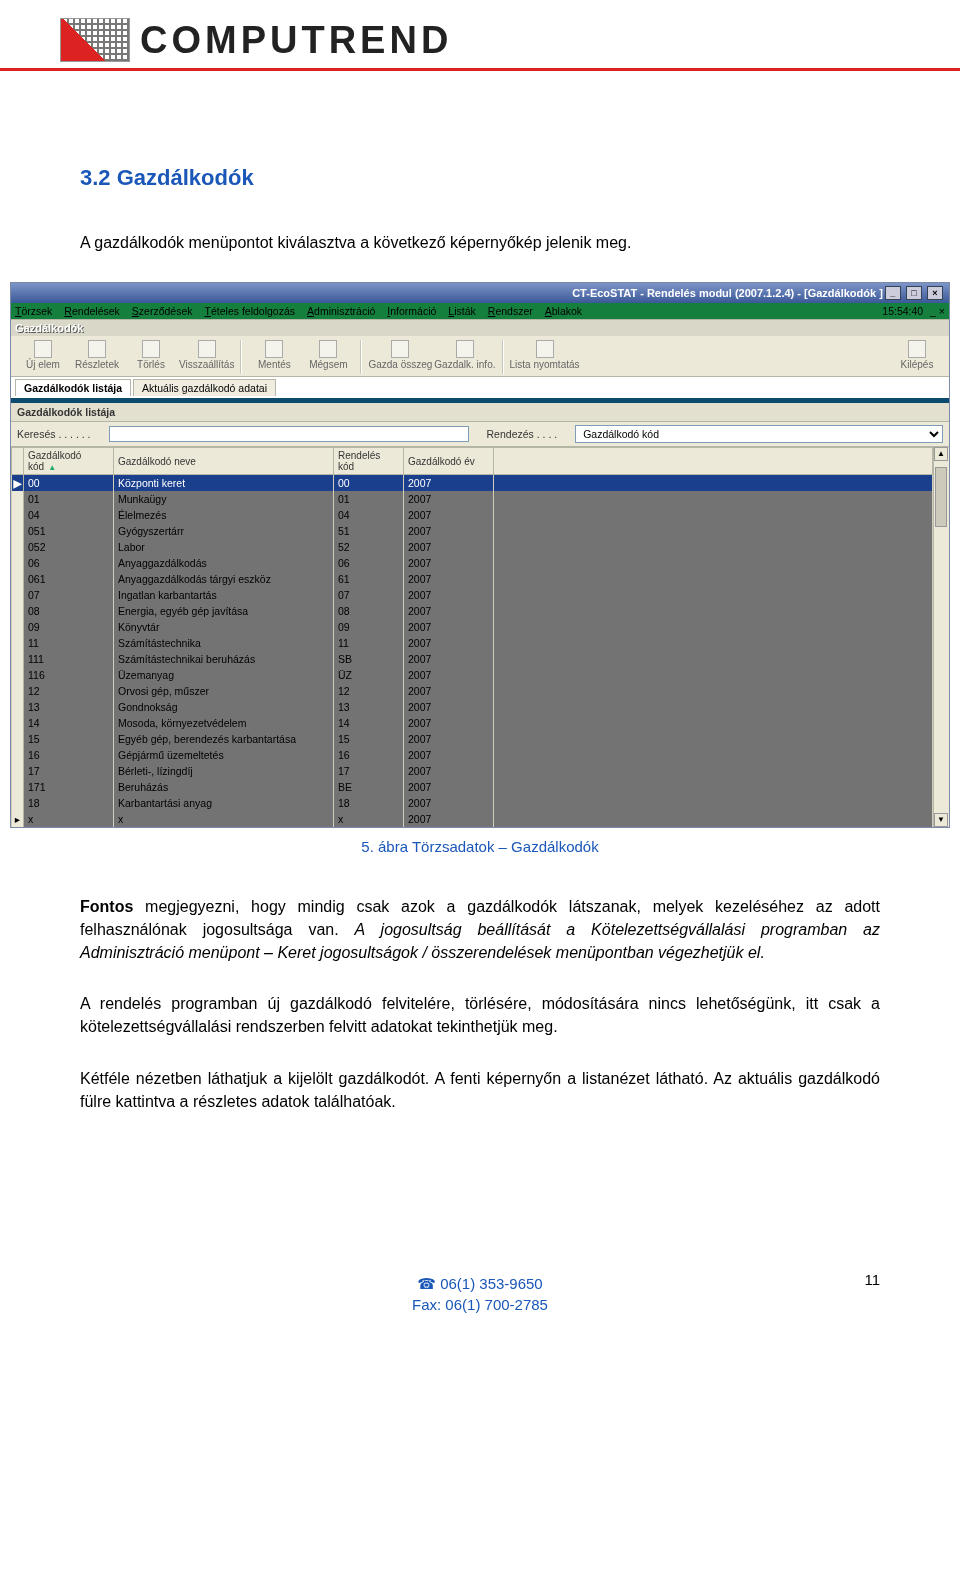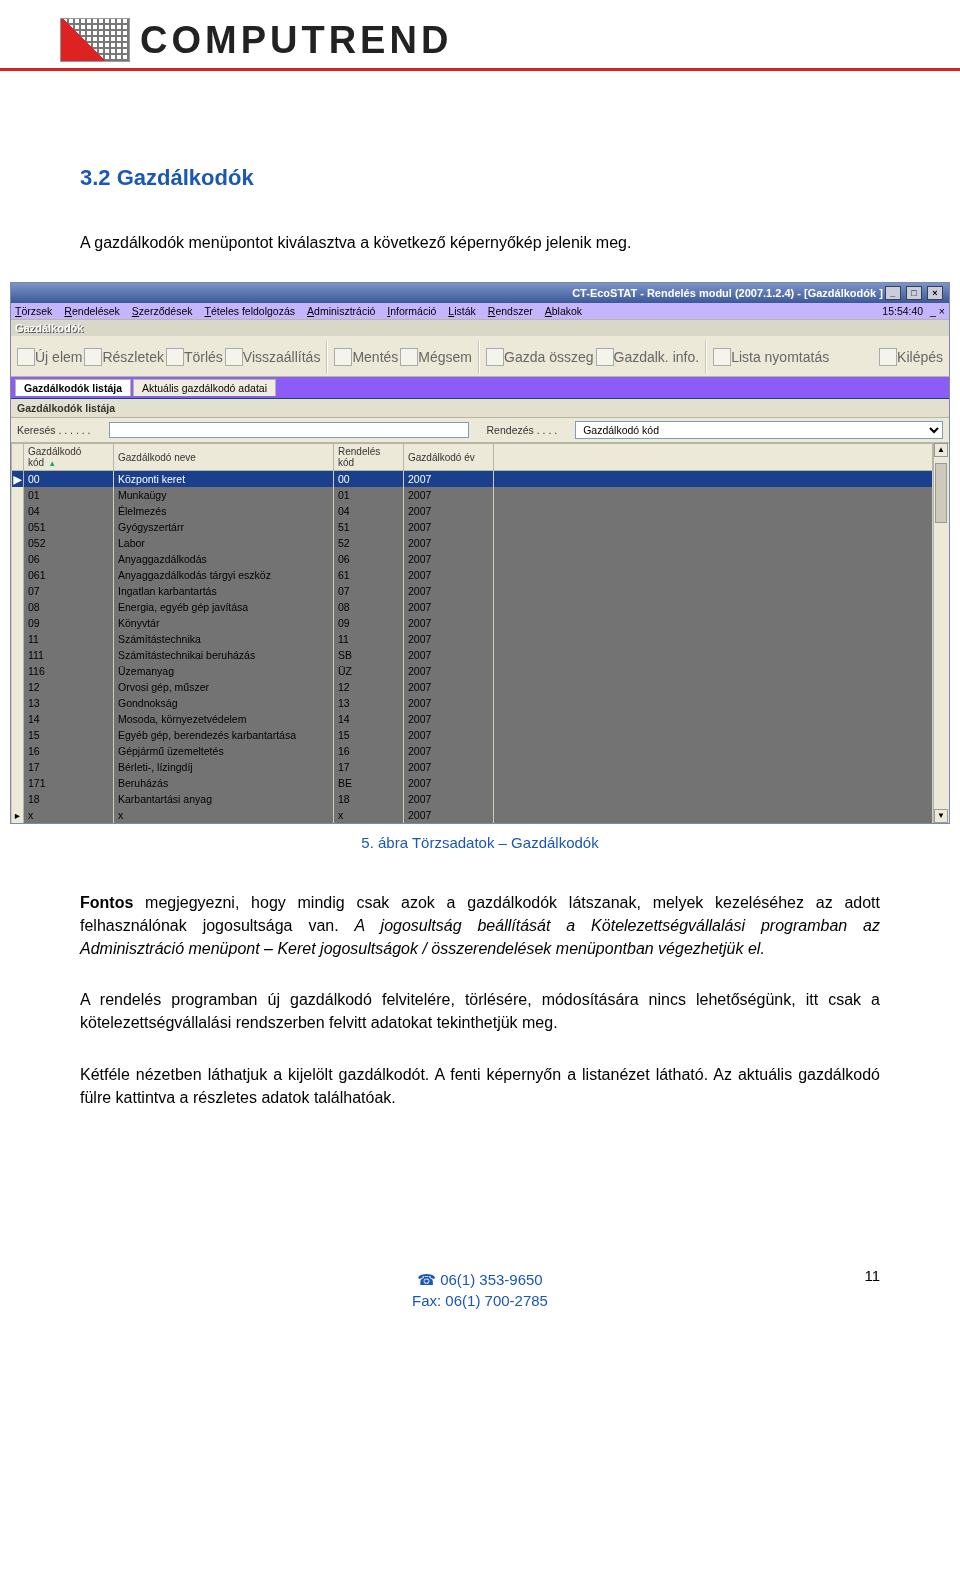--- a/index.html
+++ b/index.html
@@ -18,30 +18,30 @@
   h2.section { color:#1a57b8; font-size:22px; font-weight:bold; margin:34px 0 40px 0; }
   p.body { font-size:16px; line-height:1.45; margin:0 0 28px 0; text-align:justify; }
   p.caption { text-align:center; color:#1a57b8; font-size:15px; margin:10px 0 40px 0; }
   .bold { font-weight:bold; }
   .italic { font-style:italic; }
   .footer { margin-top:160px; text-align:center; color:#1a57b8; font-size:15px; line-height:1.4; position:relative; }
   .footer .pagenum { position:absolute; right:80px; top:-4px; color:#000; font-size:15px; }
   .screenshot { border:1px solid #7a8aa8; background:#ece9d8; font-family:Tahoma,Arial,sans-serif; font-size:10.5px; color:#000; margin-left:-70px; margin-right:-70px; }
   .ss-titlebar { background:linear-gradient(#7d94c8,#3b5998); color:#fff; font-weight:bold; padding:3px 6px; display:flex; justify-content:flex-end; align-items:center; font-size:11px; }
   .ss-titlebar .winbtns span { display:inline-block; width:16px; height:14px; background:#ccd; border:1px solid #345; margin-left:2px; text-align:center; line-height:12px; font-size:9px; color:#000; }
-  .ss-menubar { background:#c4b5fd; padding:2px 4px; display:flex; justify-content:space-between; border-bottom:1px solid #b6b6a6; }
+  .ss-menubar { background:#15803d; padding:2px 4px; display:flex; justify-content:space-between; border-bottom:1px solid #b6b6a6; }
   .ss-menubar .menus span { margin-right:12px; }
   .ss-menubar .clock { margin-right:4px; }
   .ss-tabstrip { background:#d9d7c7; padding:2px 4px; font-weight:bold; color:#fffffe; text-shadow:1px 1px 0 #555; font-size:11px; }
   .ss-toolbar { background:#ece9d8; padding:4px 6px 2px 6px; display:flex; gap:2px; border-bottom:1px solid #b6b6a6; }
-  .ss-toolbar .tbtn { display:flex; flex-direction:row; align-items:center; font-size:14px; color:#666; min-width:52px;justify-content:center; }
+  .ss-toolbar .tbtn { display:flex; flex-direction:column; align-items:center; font-size:10px; color:#666; min-width:52px; }
   .ss-toolbar .tbtn .ic { width:18px; height:18px; border:1px solid #aaa; background:#f4f4ec; margin-bottom:1px; }
   .ss-toolbar .sep { width:2px; height:34px; border-left:1px solid #c7c5b5; border-right:1px solid #fff; margin:0 4px; }
   .ss-toolbar .spacer { flex:1; }
-  .ss-subtabs { background:#8b5cf6; padding:2px 4px; border-bottom:1px solid #0c4a6e; }
+  .ss-subtabs { background:#ffffff; padding:2px 4px; border-bottom:5px solid #0c4a6e; }
   .ss-subtabs span { display:inline-block; border:1px solid #b6b6a6; border-bottom:none; padding:2px 8px; margin-right:2px; background:#f0ede0; font-size:10.5px; }
   .ss-subtabs span.active { background:#fff; font-weight:bold; }
   .ss-panelhdr { background:#e3e0d0; font-weight:bold; padding:3px 6px; border-bottom:1px solid #b6b6a6; color:#333; font-size:10.5px; }
   .ss-searchrow { background:#ece9d8; padding:3px 6px; display:flex; align-items:center; gap:18px; border-bottom:1px solid #b6b6a6; }
   .ss-searchrow input, .ss-searchrow select { font-size:10.5px; padding:1px 3px; border:1px solid #7f9db9; background:#fff; }
   .ss-searchrow .lbl { color:#333; }
   .ss-searchrow .searchbox { flex:0 0 360px; }
   .ss-searchrow .sortbox { flex:1; }
   .ss-grid { background:#737373; }
   .ss-grid table { width:100%; border-collapse:collapse; font-size:10.5px; }

